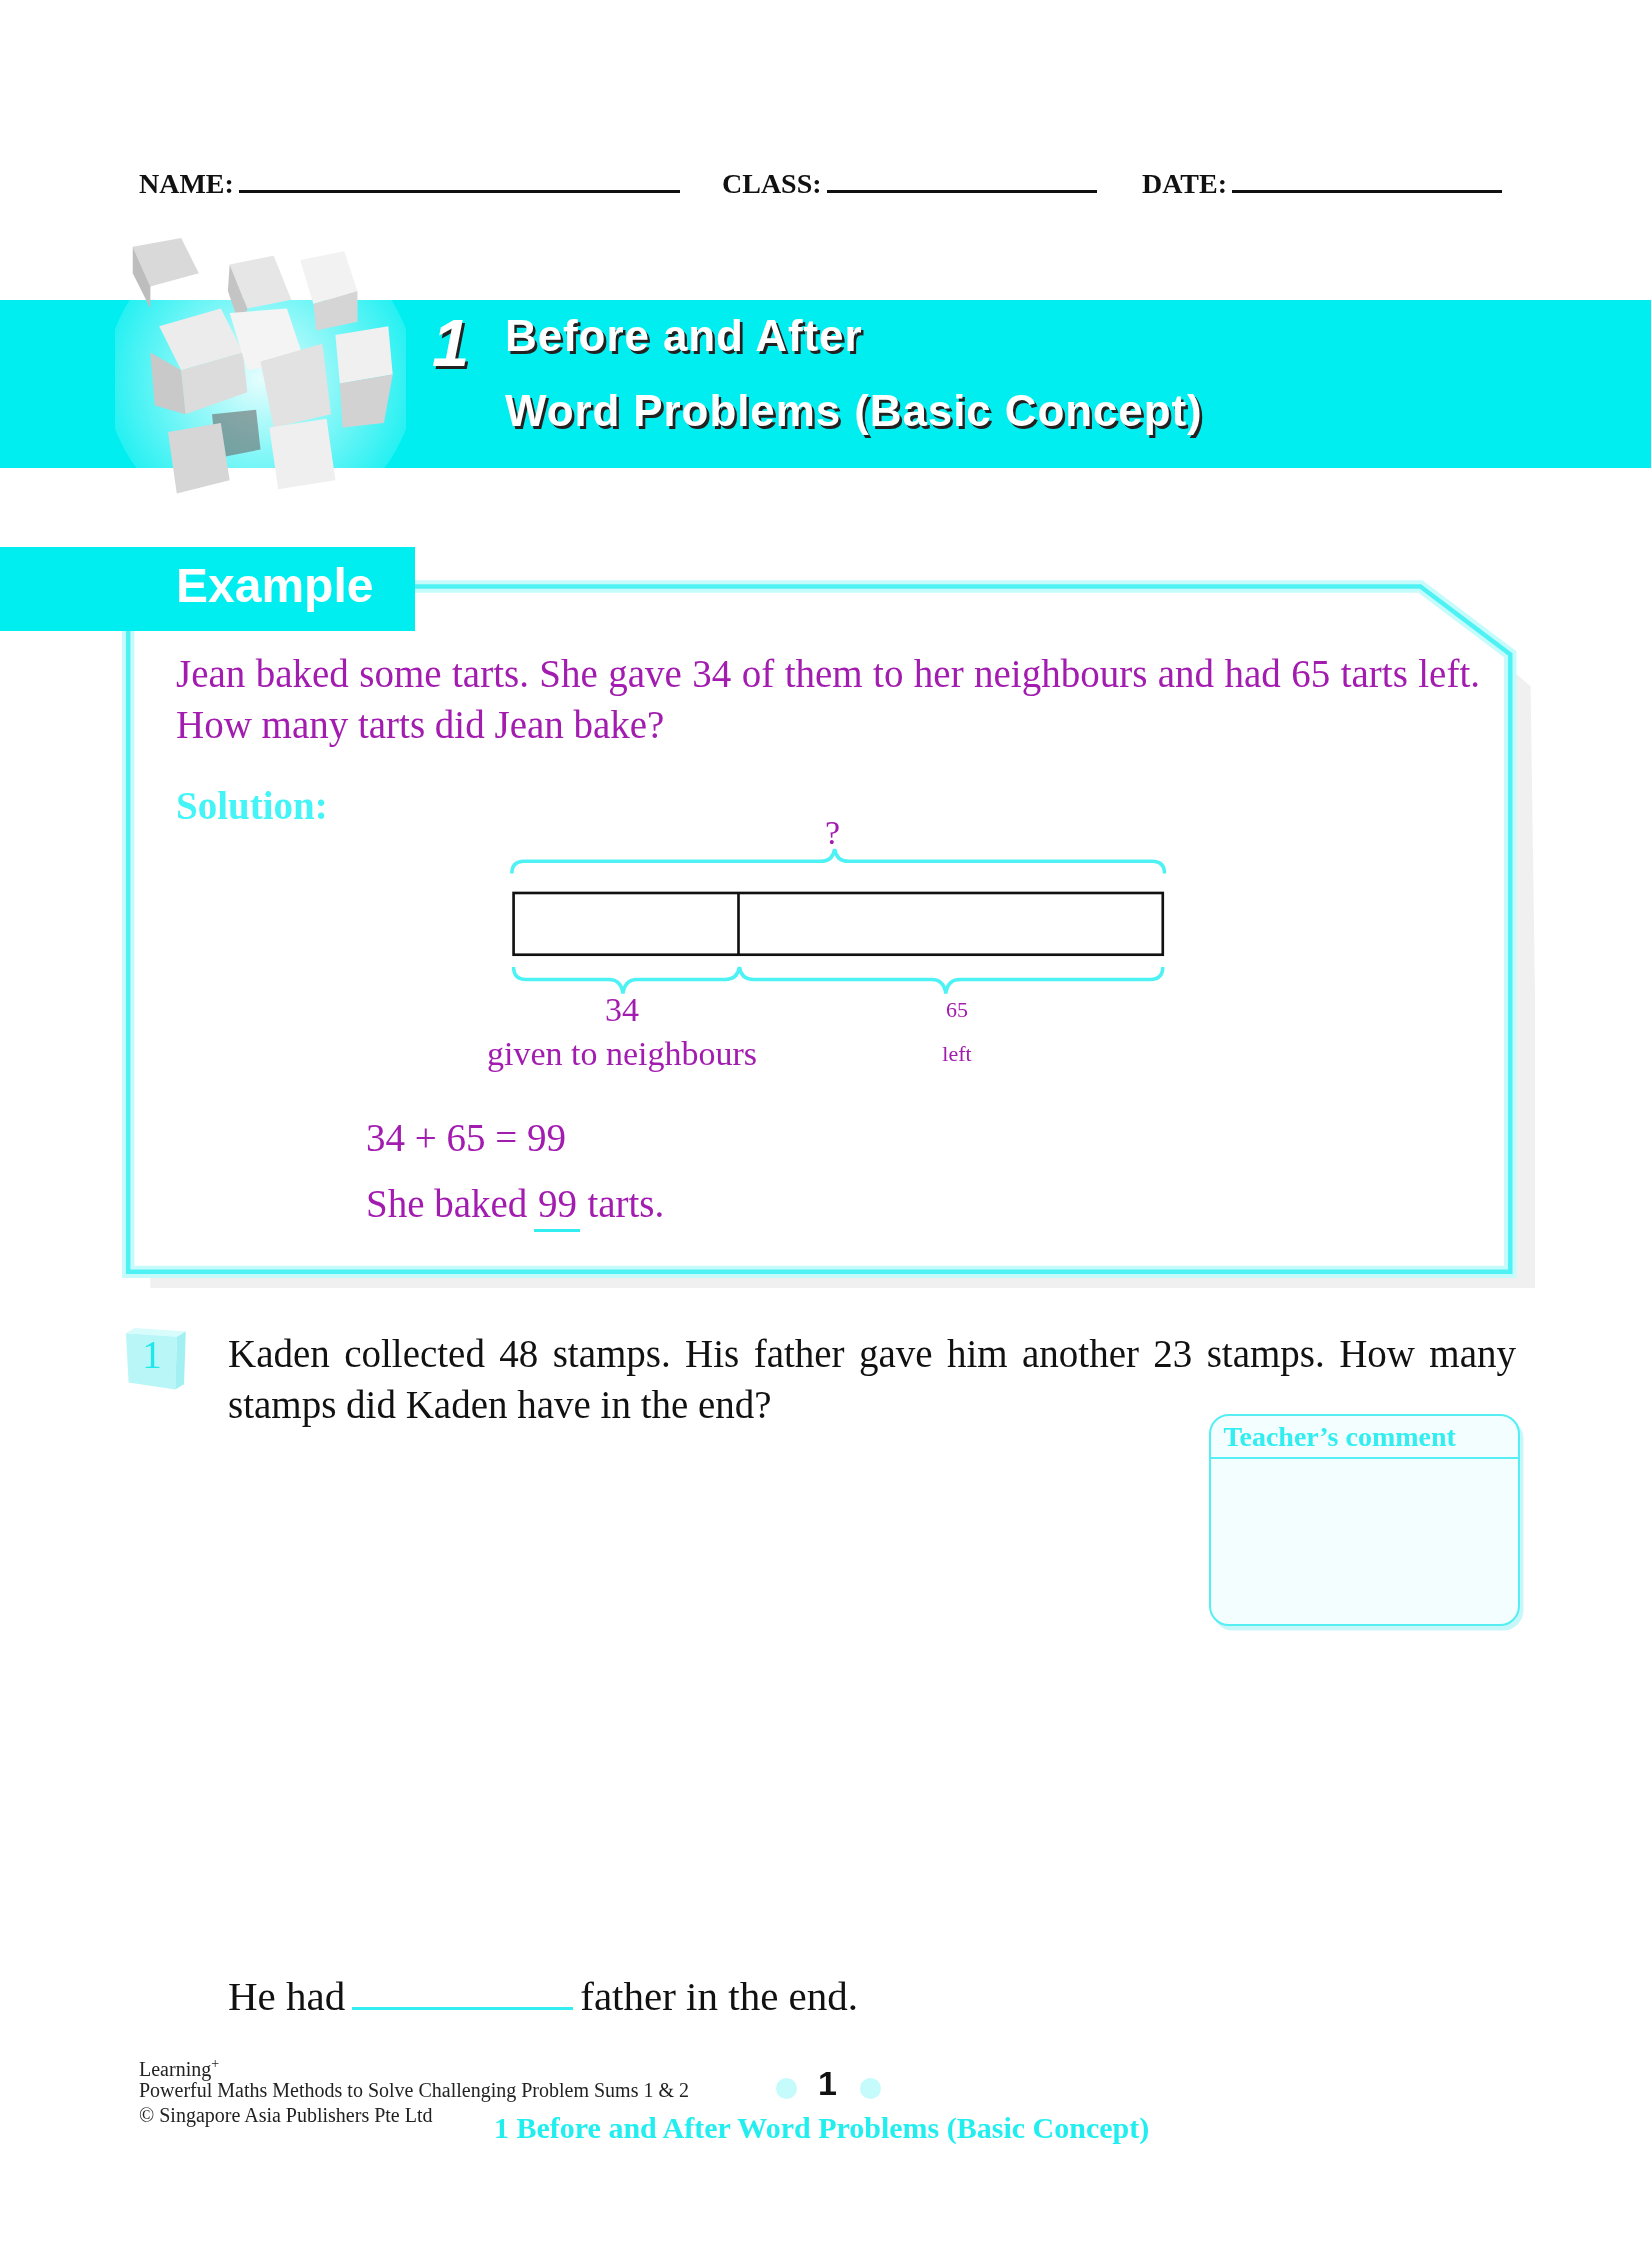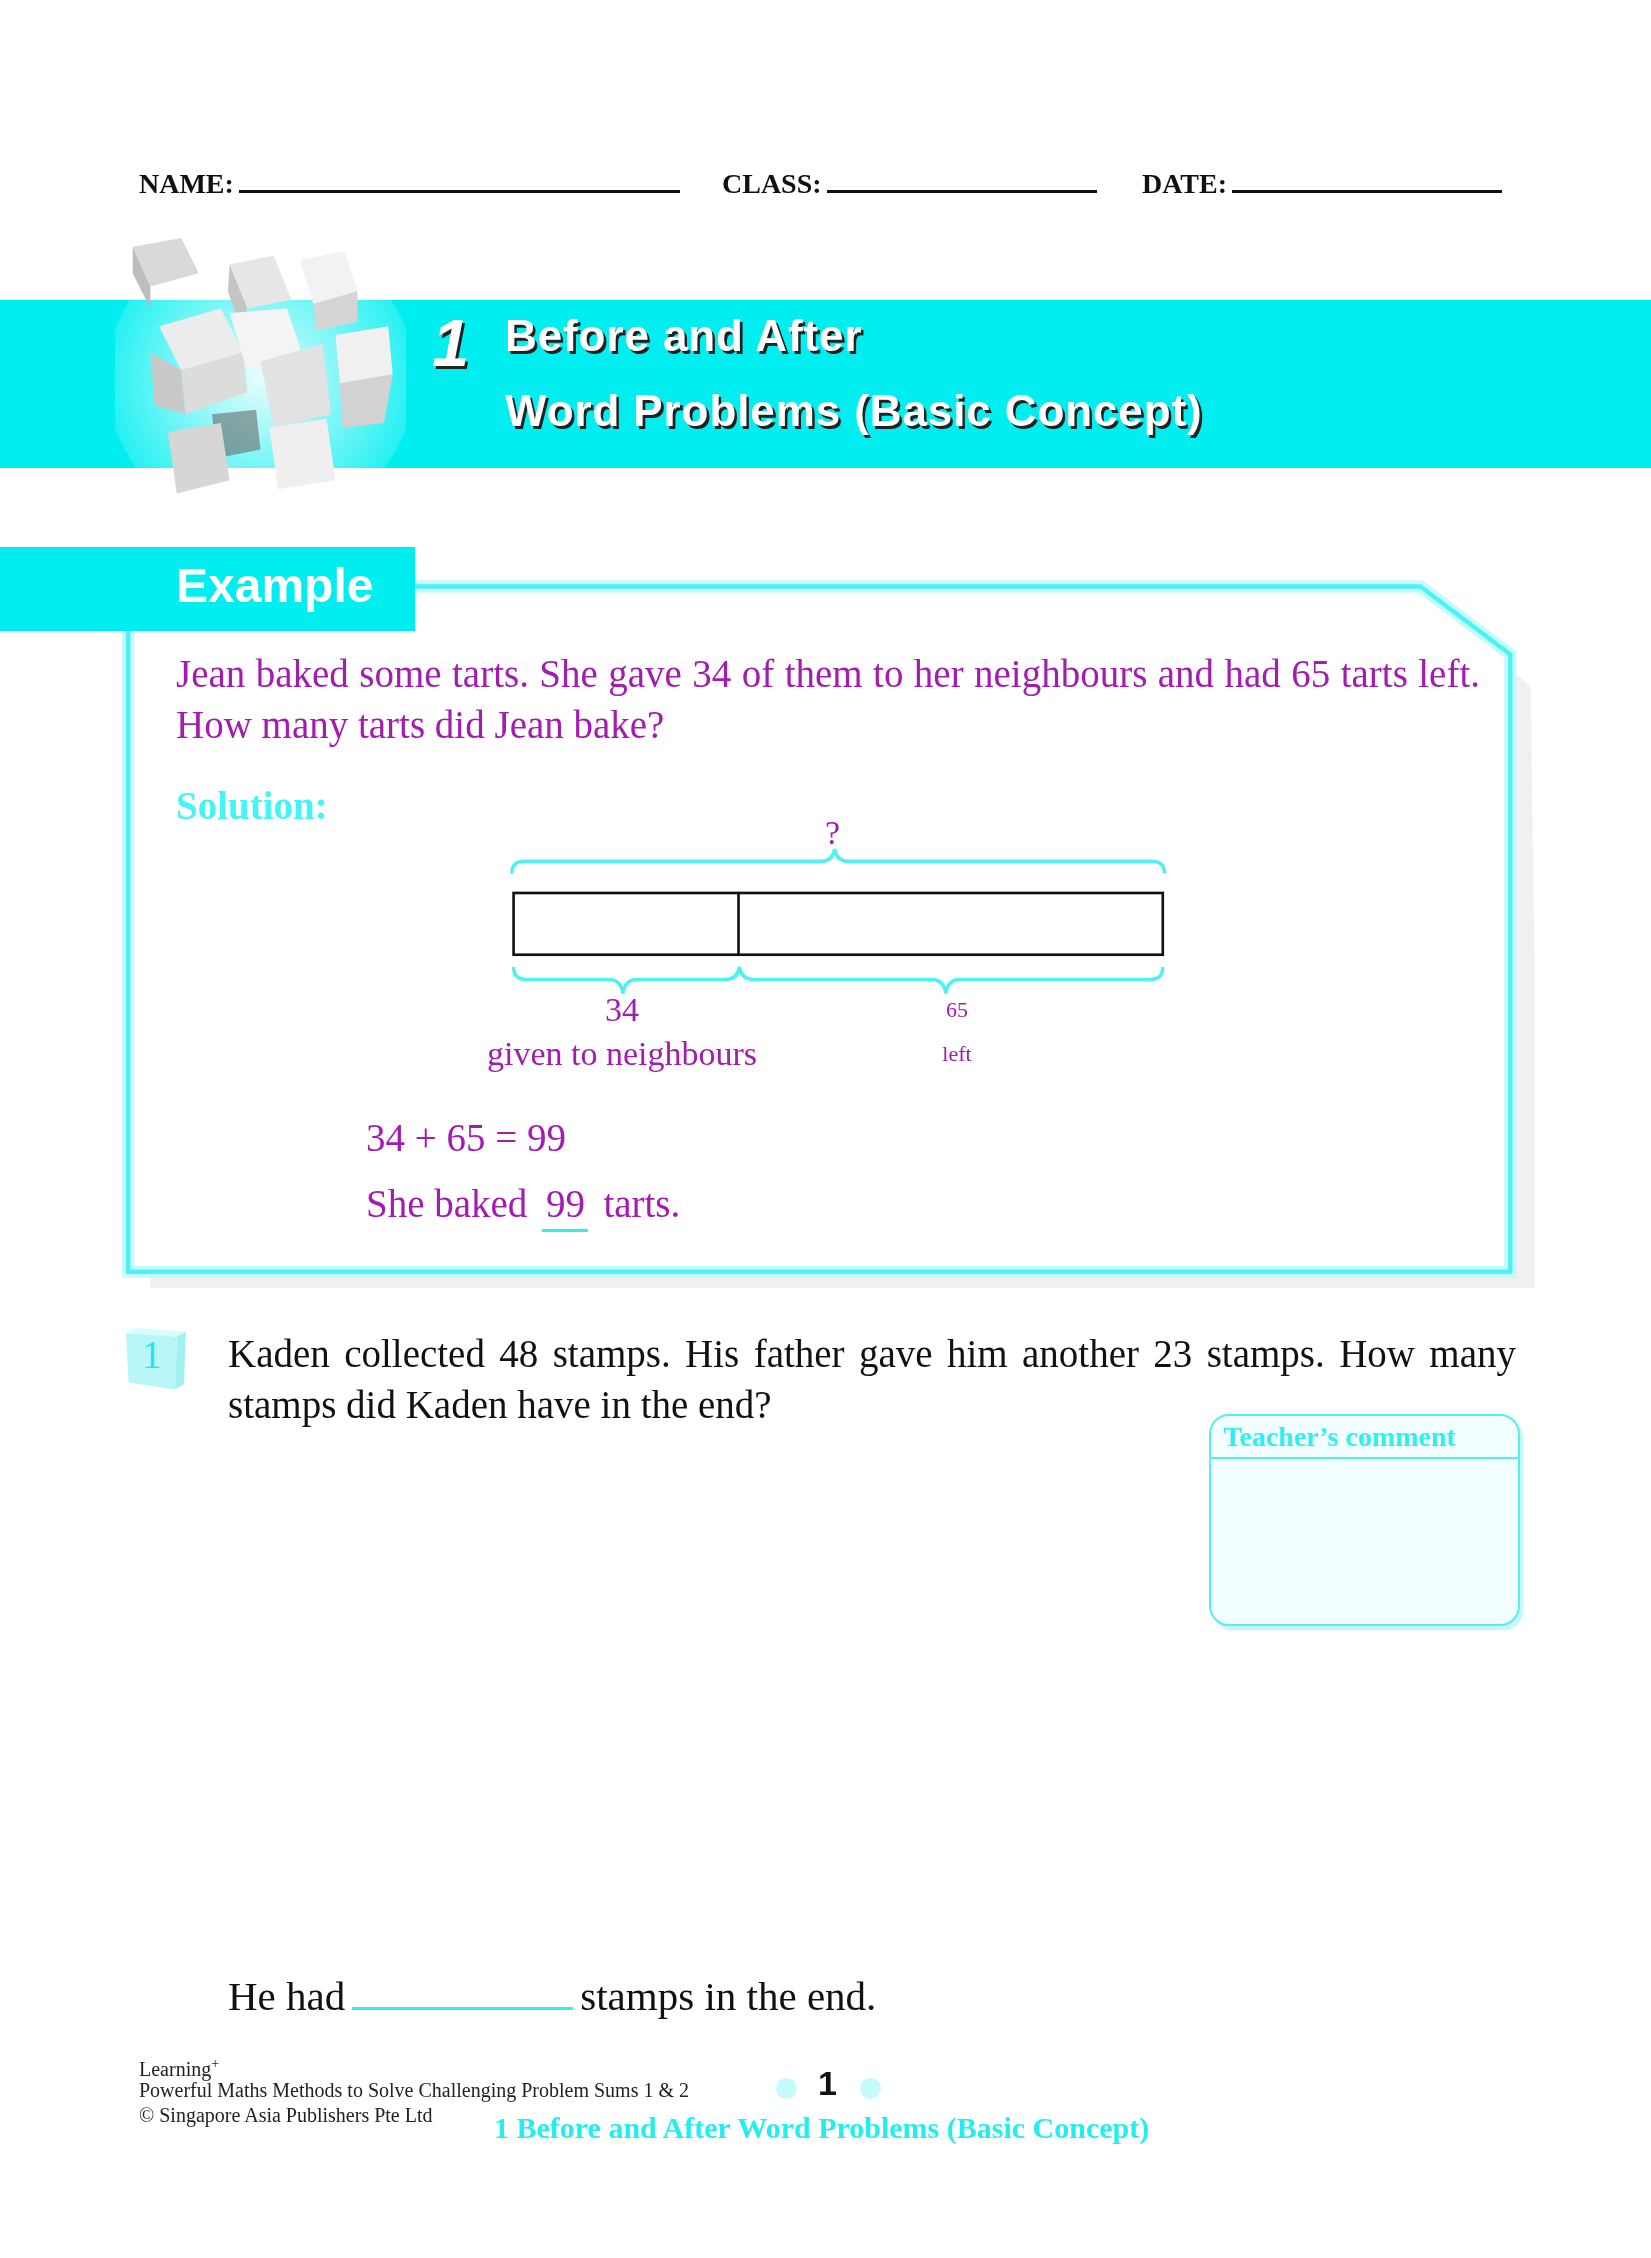--- a/index.html
+++ b/index.html
@@ -17,21 +17,21 @@
   .title-num { left:432px; top:304px; font-family:"Liberation Sans", sans-serif; font-weight:bold; font-style:italic;
                font-size:67px; color:#fff; text-shadow:2.6px 2.6px 0 #222; }
   .title-line { font-family:"Liberation Sans", sans-serif; font-weight:bold; font-size:44px; color:#fff;
                 text-shadow:2.6px 2.6px 0 #222; left:505px; white-space:nowrap; letter-spacing:0.9px; }
   .ex-tab { left:0; top:547px; width:415px; height:84px; background:#00eef0; }
   .ex-tab-label { left:176px; top:558px; font-family:"Liberation Sans", sans-serif; font-weight:bold; font-size:48px; color:#fff; }
   .body-text { font-size:39px; line-height:51px; font-family:"Liberation Serif", serif; color:#a21caf; }
   .solution { left:176px; top:783px; font-size:39px; font-weight:bold; color:#44f4f6; }
 
   .calc { left:366px; font-size:39px; }
-  .ans-blank { display:inline-block; border-bottom:3.5px solid #33eef0; padding:0 3.5px; margin:0 15px; }
+  .ans-blank { display:inline-block; border-bottom:3.5px solid #33eef0; padding:0 3.5px; margin:0 7px; }
 
   
   .qcube { left:124px; top:1328px; width:62px; height:66px; }
   .q-text { left:228px; top:1328px; width:1288px; font-size:39px; line-height:51px; text-align:justify; text-align-last:left; }
 
   .tc-box { left:1209px; top:1414px; width:307px; height:208px; border:2.6px solid #55eef2; border-radius:20px;
             background:#f2feff; box-shadow:3.5px 4.4px 0 #c7f7f8; }
   .tc-head { font-weight:bold; color:#33eef0; font-size:28px; padding:5.3px 12.4px 3.5px 12.4px; border-bottom:2.6px solid #55eef2; }
   .tc-body { font-size:29px; line-height:37px; padding:5.3px 12.4px; color:#111; }
 
@@ -128,21 +128,21 @@
   <polygon points="60,10 70,4 68,64 58,70" fill="#a2f0f2"></polygon>
 </svg>
 <div class="abs" style="left:132px;top:1332px;width:40px;text-align:center;font-size:39px;color:#1ee8ea;font-family:'Liberation Serif',serif;">1</div>
 <div class="abs q-text">Kaden collected 48 stamps. His father gave him another 23 stamps. How many stamps did Kaden have in the end?</div>
 
 <div class="abs tc-box">
   <div class="tc-head">Teacher’s comment</div>
 </div>
 
 <div class="abs final">
-  <span>He had</span><span class="final-blank"></span><span>stamps in the end.</span>
+  <span>He had</span><span class="final-blank"></span><span>father in the end.</span>
 </div>
 
 <div class="abs foot" style="top:2056px;">
   <span>Learning</span><sup style="font-size:14px;">+</sup>
 </div>
 <div class="abs foot" style="top:2079px;">Powerful Maths Methods to Solve Challenging Problem Sums 1 &amp; 2</div>
 <div class="abs foot" style="top:2104px;">© Singapore Asia Publishers Pte Ltd</div>
 
 <div class="abs dot" style="left:776px;top:2078px;"></div>
 <div class="abs pgnum">1</div>

